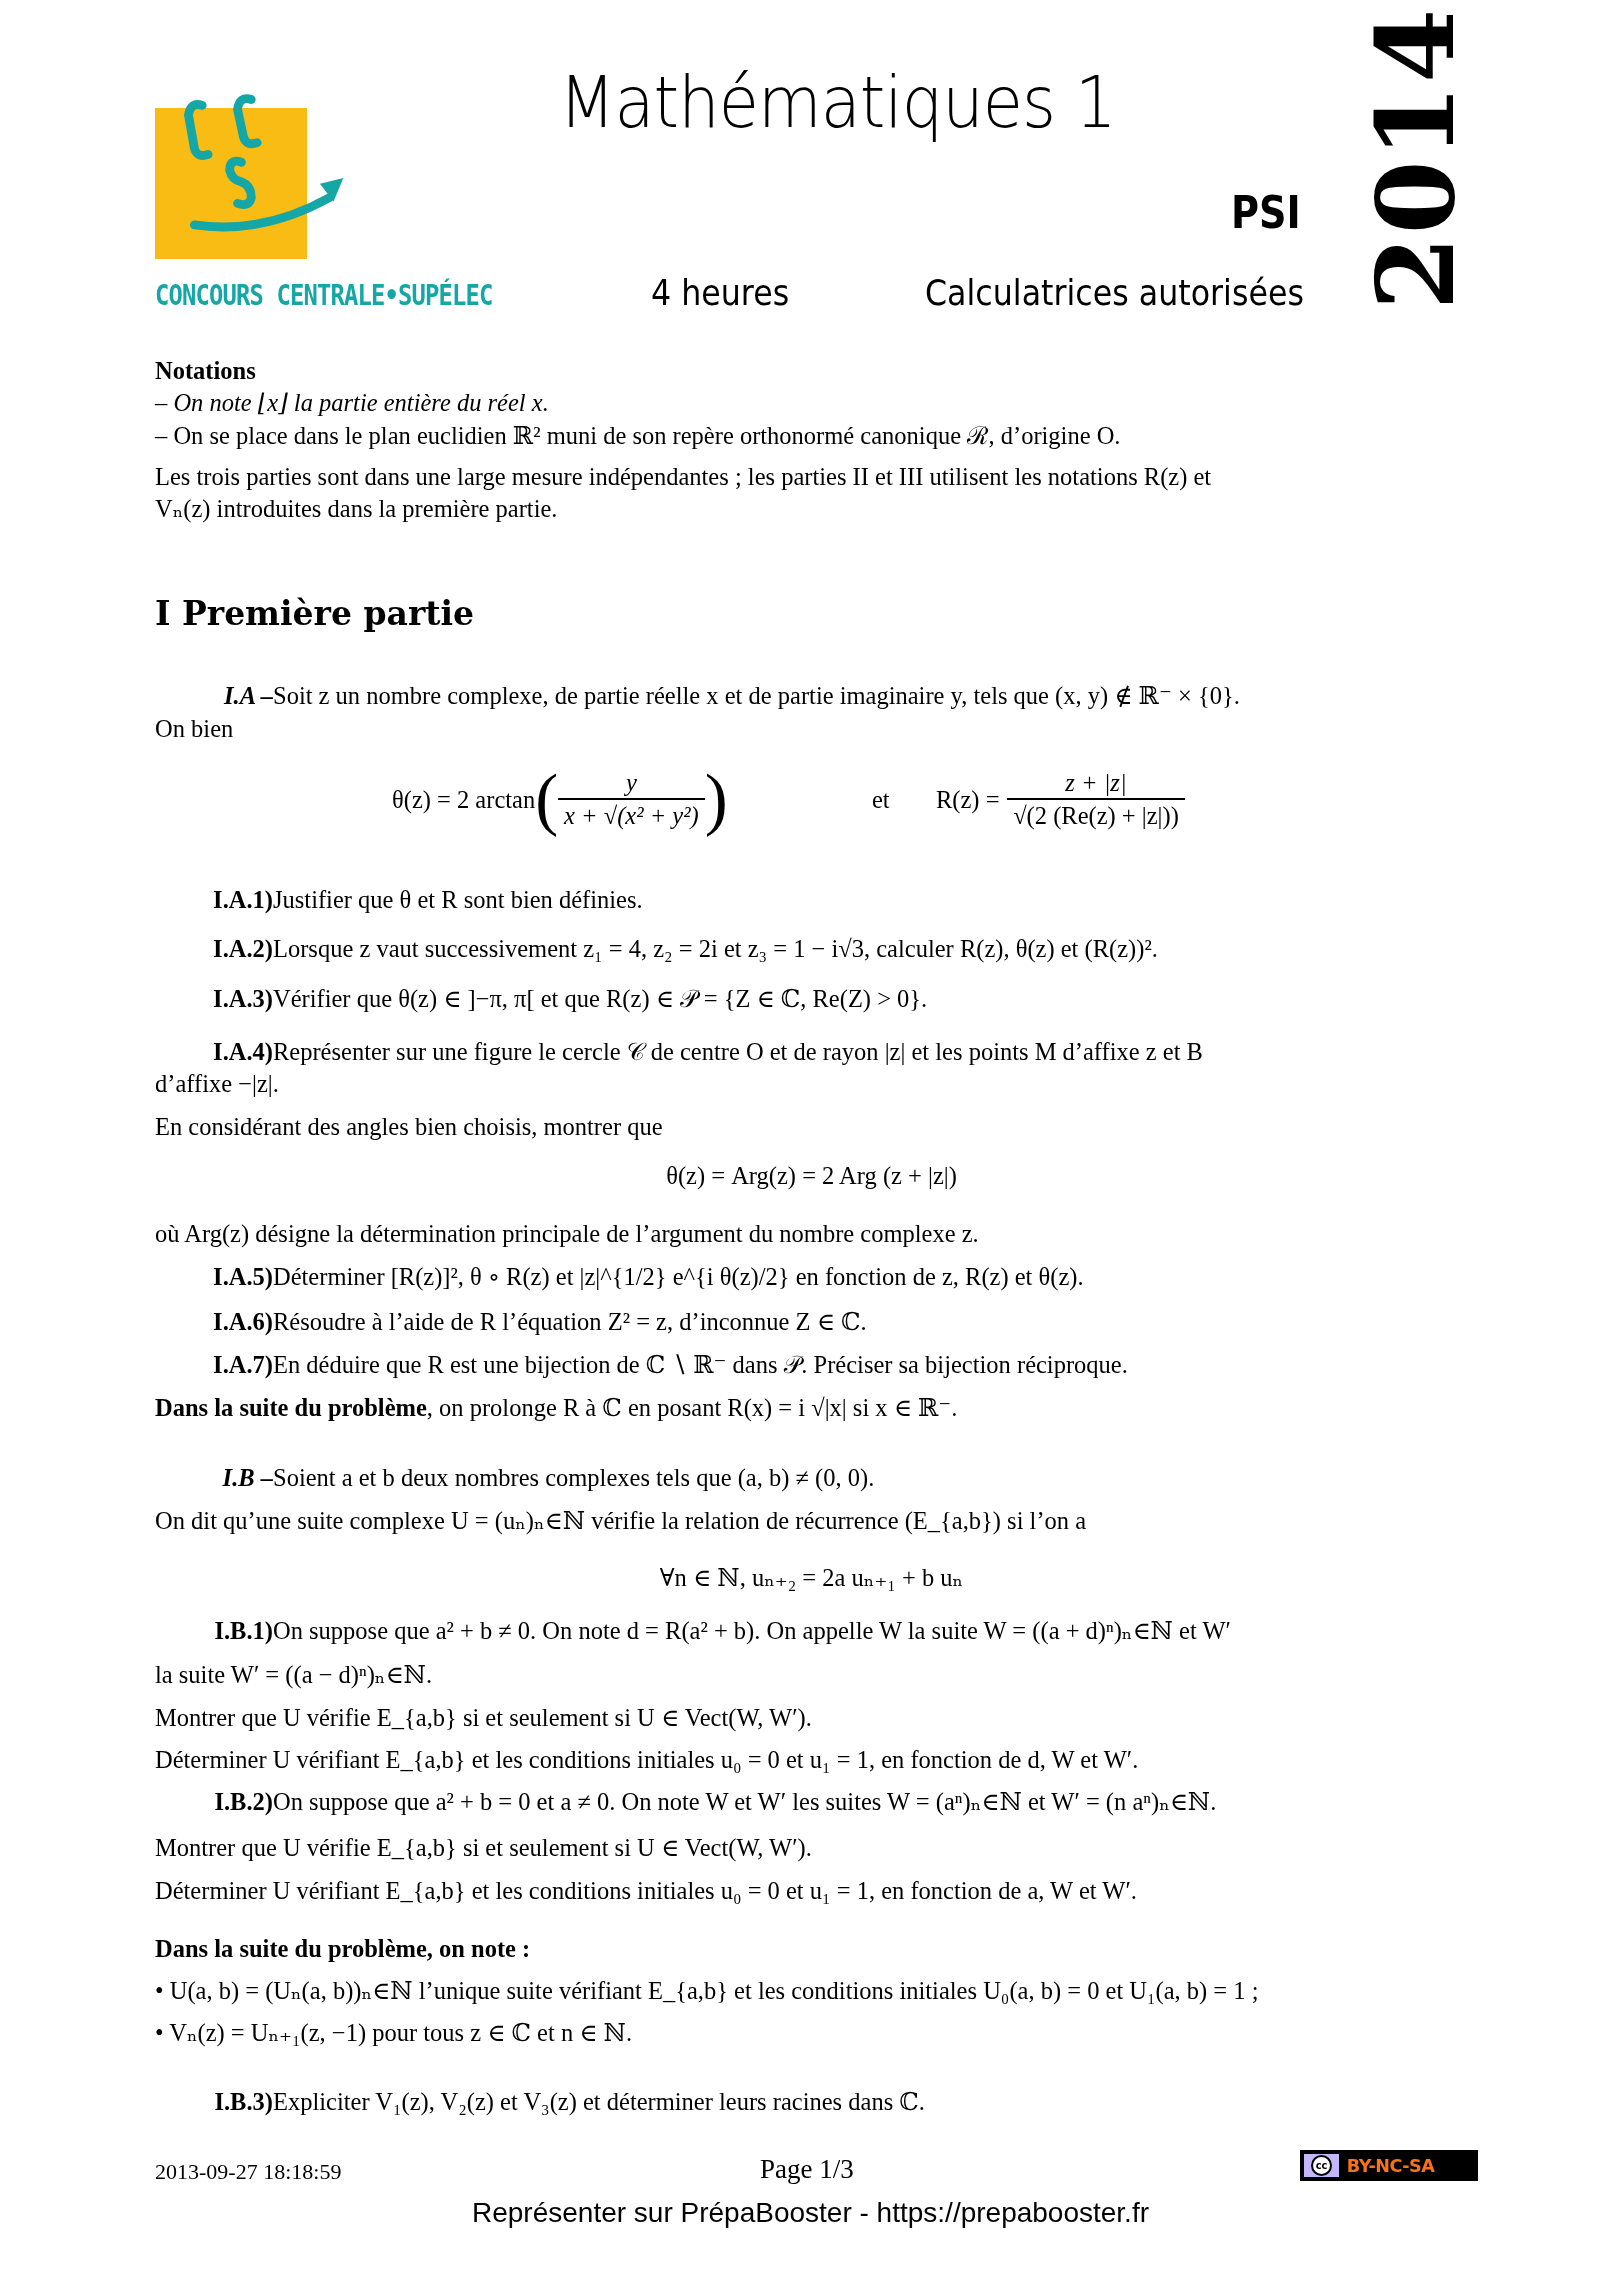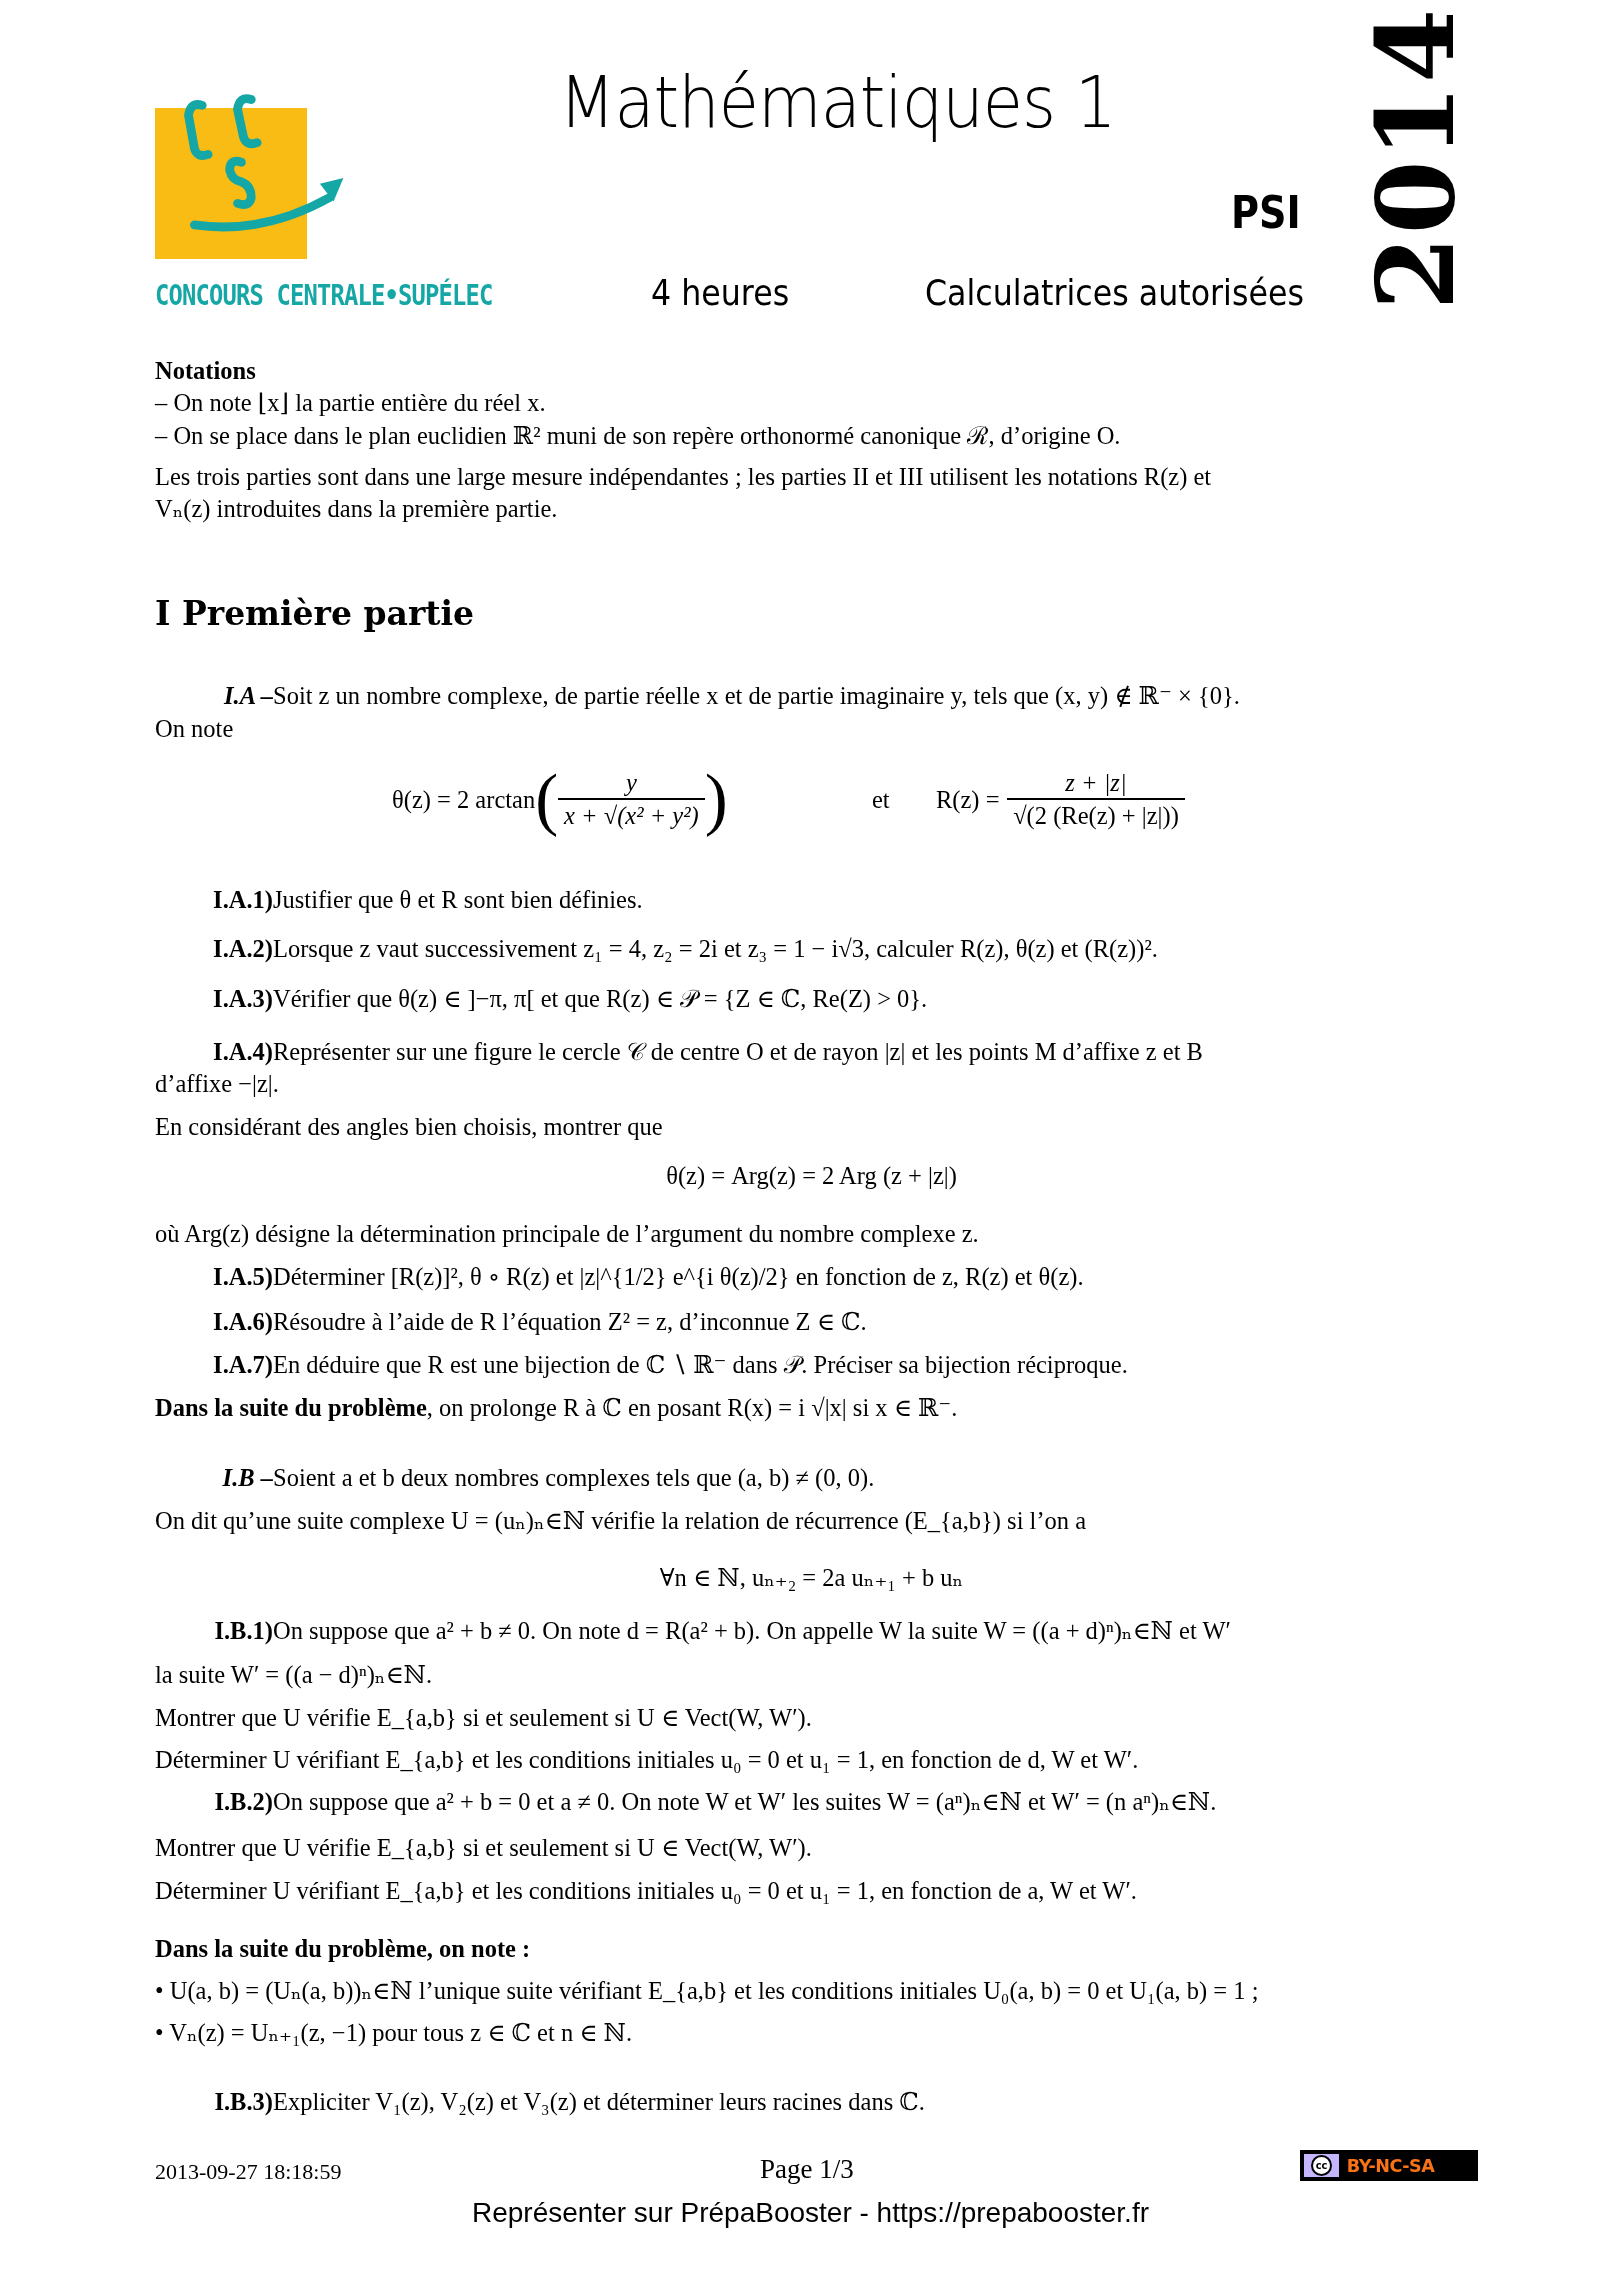--- a/index.html
+++ b/index.html
@@ -64,31 +64,31 @@
 </div>
 <div id="logo-text" class="abs">CONCOURS CENTRALE•SUPÉLEC</div>
 
 <div id="title" class="abs">Mathématiques 1</div>
 <div id="track" class="abs">PSI</div>
 <div id="duration" class="abs">4 heures</div>
 <div id="calc" class="abs">Calculatrices autorisées</div>
 <div id="year" class="abs">2014</div>
 
 <div class="txt line b" style="top:355px;">Notations</div>
-<div class="txt line" style="top:387px;">–  On note ⌊x⌋ la partie entière du réel x.</div>
+<div class="txt line" style="top:387px;font-style:italic;">–  On note ⌊x⌋ la partie entière du réel x.</div>
 <div class="txt line" style="top:420px;">–  On se place dans le plan euclidien ℝ² muni de son repère orthonormé canonique ℛ, d’origine O.</div>
 <div class="txt line" style="top:461px;">Les trois parties sont dans une large mesure indépendantes ; les parties II et III utilisent les notations R(z) et</div>
 <div class="txt line" style="top:493px;">Vₙ(z) introduites dans la première partie.</div>
 
 <div class="line section-title" style="top:594px;">I  Première partie</div>
 
 <div class="txt line" style="top:680px;">
   <span class="bi" style="display:inline-block;width:118px;">I.A –</span><span>Soit z un nombre complexe, de partie réelle x et de partie imaginaire y, tels que (x, y) ∉ ℝ⁻ × {0}.</span>
 </div>
-<div class="txt line" style="top:713px;">On note</div>
+<div class="txt line" style="top:713px;">On bien</div>
 
 <div class="txt abs" style="left:392px;top:755px;height:88px;display:flex;align-items:center;">
   <span>θ(z) = 2 arctan</span>
   <span class="bigparen">(</span>
   <span class="frac">
     <span class="num i">y</span>
     <span class="den i">x + √(x² + y²)</span>
   </span>
   <span class="bigparen">)</span>
 </div>

